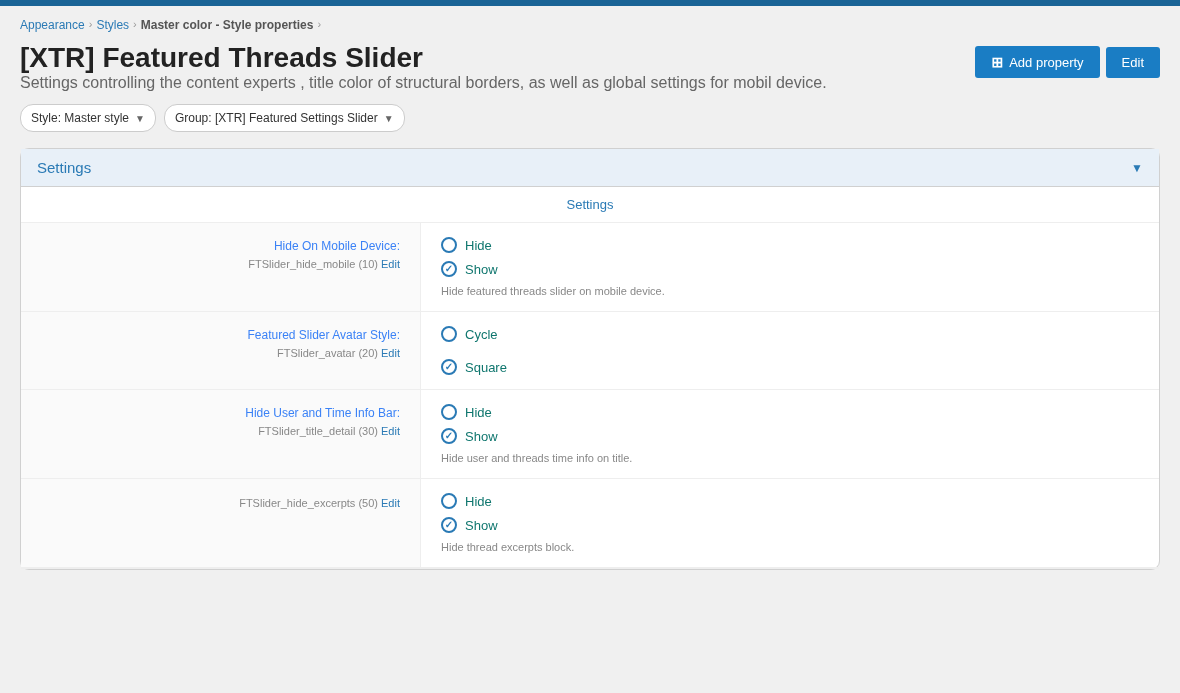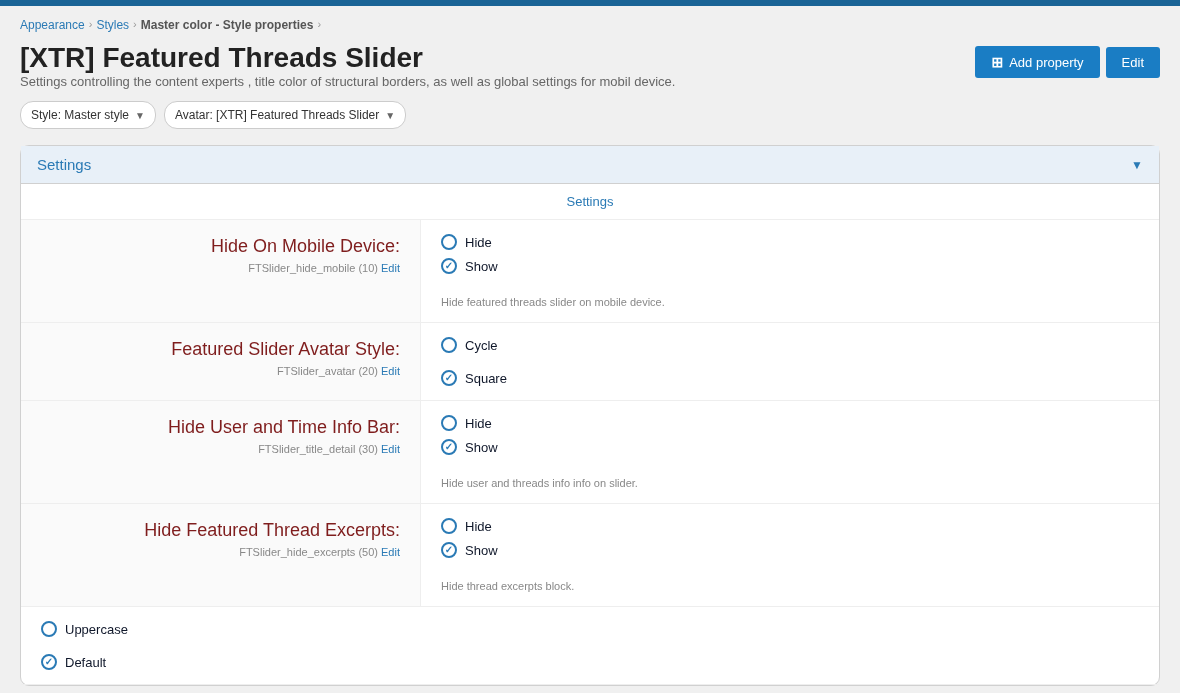--- a/index.html
+++ b/index.html
@@ -50,21 +50,21 @@
 
     .page-title-area {}
 
     .page-title {
       font-size: 28px;
       font-weight: 700;
       color: #222;
     }
 
     .page-subtitle {
-      font-size: 13px;
+      font-size: 16px;
       color: #666;
     }
 
     .header-buttons {
       display: flex;
       gap: 6px;
       align-items: center;
       flex-shrink: 0;
       margin-top: 4px;
     }
@@ -161,22 +161,22 @@
     .settings-label-col {
       width: 400px;
       min-width: 400px;
       padding: 16px 20px 16px 16px;
       text-align: right;
       border-right: 1px solid #eee;
       background: #fafafa;
     }
 
     .settings-label-name {
-      font-size: 18px;
-      color: #7f1d1d;
+      font-size: 12px;
+      color: #3b82f6;
       display: block;
       margin-bottom: 3px;
     }
 
     .settings-label-meta {
       font-size: 11px;
       color: #888;
     }
 
     .settings-label-meta a {
@@ -188,21 +188,21 @@
       flex: 1;
       padding: 14px 20px;
     }
 
     .radio-option {
       display: flex;
       align-items: center;
       gap: 8px;
       margin-bottom: 8px;
       font-size: 13px;
-      color: #0f172a;
+      color: #0f766e;
     }
 
     .radio-option:last-of-type { margin-bottom: 0; margin-top: 17px; }
 
     .radio-checked-icon {
       width: 16px;
       height: 16px;
       border-radius: 50%;
       border: 2px solid #2a7ab5;
       background: white;
@@ -226,21 +226,21 @@
       height: 16px;
       border-radius: 50%;
       border: 2px solid #2a7ab5;
       background: white;
       flex-shrink: 0;
     }
 
     .hint-text {
       font-size: 11px;
       color: #888;
-      margin-top: 22px;
+      margin-top: 8px;
     }
 
     .plus-icon {
       font-size: 14px;
       font-weight: bold;
     }
   </style>
 </head>
 <body>
 
@@ -270,21 +270,21 @@
       <button class="btn-edit">Edit</button>
     </div>
   </div>
 
   <div class="filter-bar">
     <button class="dropdown-btn">
       <span>Style: Master style</span>
       <span class="dropdown-arrow">▼</span>
     </button>
     <button class="dropdown-btn">
-      <span>Avatar: [XTR] Featured Threads Slider</span>
+      <span>Group: [XTR] Featured Settings Slider</span>
       <span class="dropdown-arrow">▼</span>
     </button>
   </div>
 
   <div class="settings-panel">
     <div class="settings-header">
       <span class="settings-header-title">Settings</span>
       <span class="collapse-arrow">▼</span>
     </div>
 
@@ -341,53 +341,42 @@
       </div>
       <div class="settings-value-col">
         <div class="radio-option">
           <span class="radio-empty-icon"></span>
           <span>Hide</span>
         </div>
         <div class="radio-option">
           <span class="radio-checked-icon"></span>
           <span>Show</span>
         </div>
-        <div class="hint-text">Hide user and threads info info on slider.</div>
+        <div class="hint-text">Hide user and threads time info on title.</div>
       </div>
     </div>
 
     <div class="settings-row">
       <div class="settings-label-col">
-        <span class="settings-label-name">Hide Featured Thread Excerpts:</span>
         <span class="settings-label-meta">
           <span>FTSlider_hide_excerpts (50)</span>
           <a href="#">Edit</a>
         </span>
       </div>
       <div class="settings-value-col">
         <div class="radio-option">
           <span class="radio-empty-icon"></span>
           <span>Hide</span>
         </div>
         <div class="radio-option">
           <span class="radio-checked-icon"></span>
           <span>Show</span>
         </div>
         <div class="hint-text">Hide thread excerpts block.</div>
       </div>
     </div>
 
     <div class="settings-row">
-      <div class="settings-value-col">
-        <div class="radio-option">
-          <span class="radio-empty-icon"></span>
-          <span>Uppercase</span>
-        </div>
-        <div class="radio-option">
-          <span class="radio-checked-icon"></span>
-          <span>Default</span>
-        </div>
-      </div>
     </div>
 
   </div>
 
 </div>
 
 </body></html>

